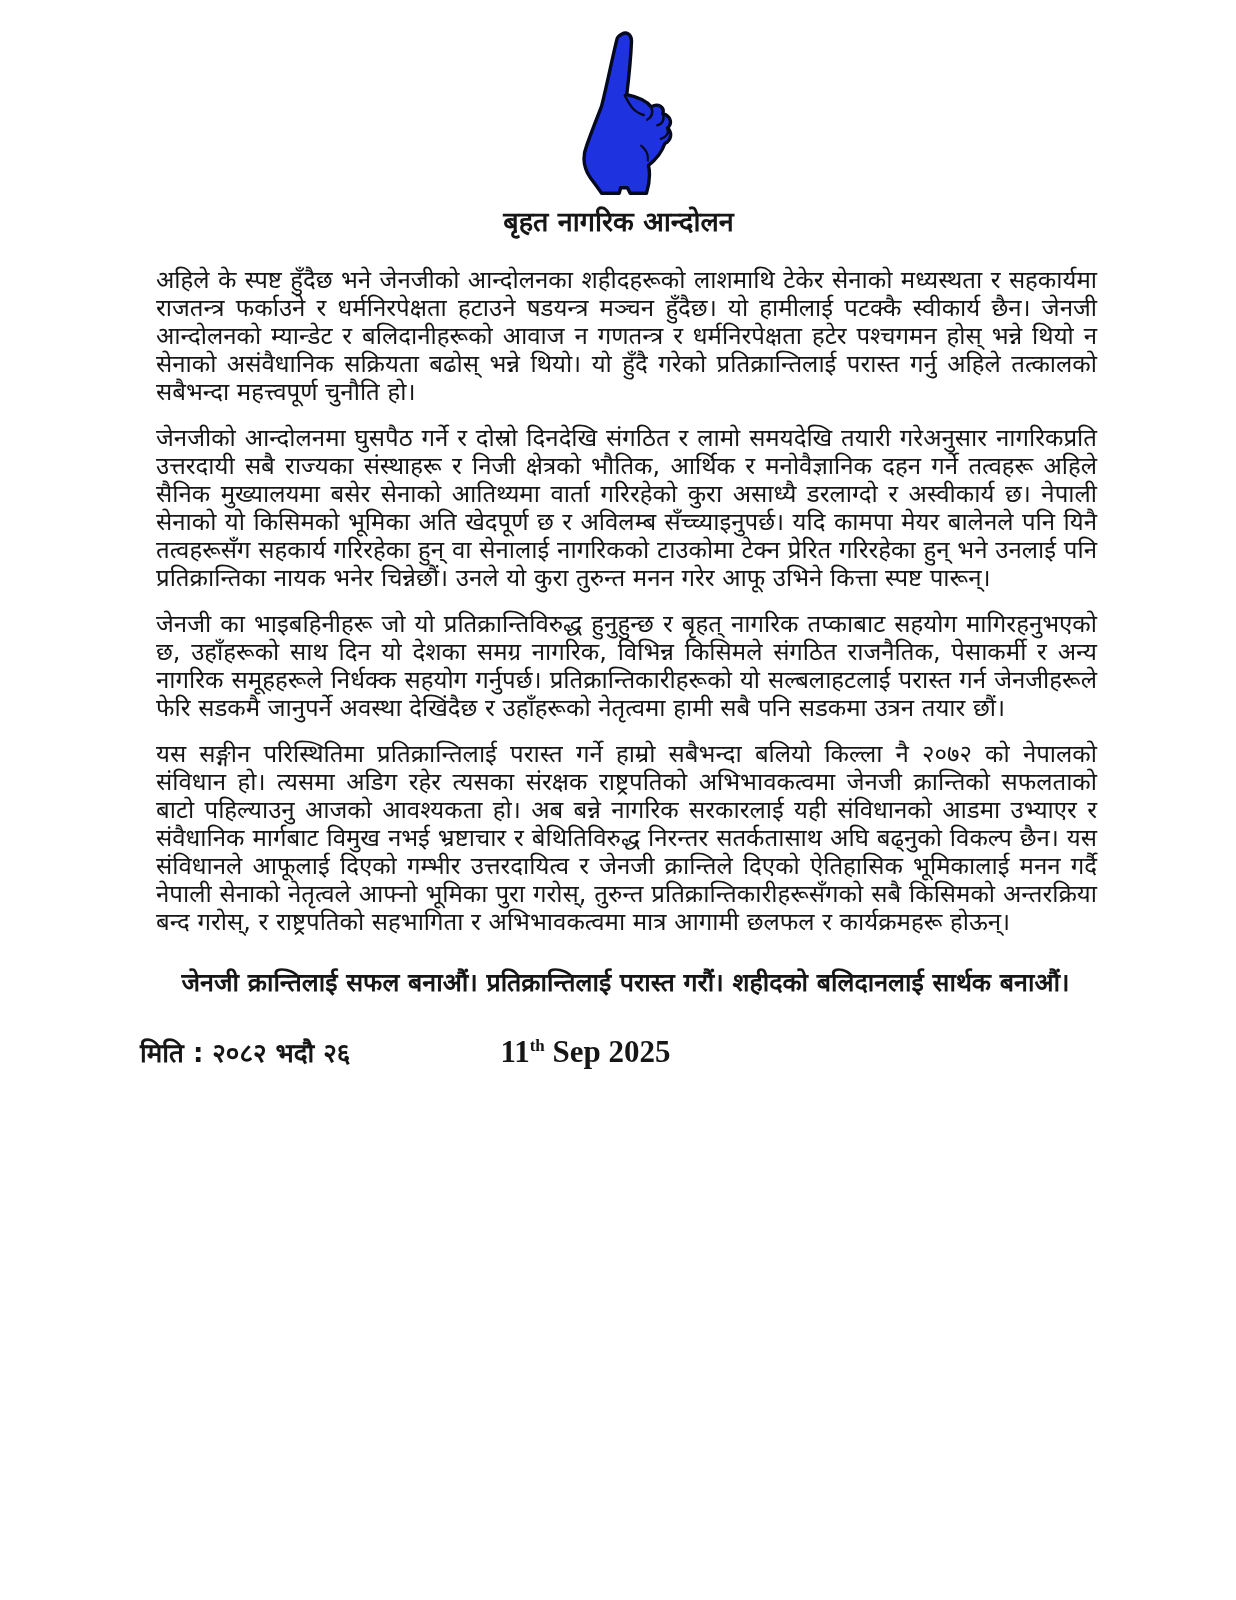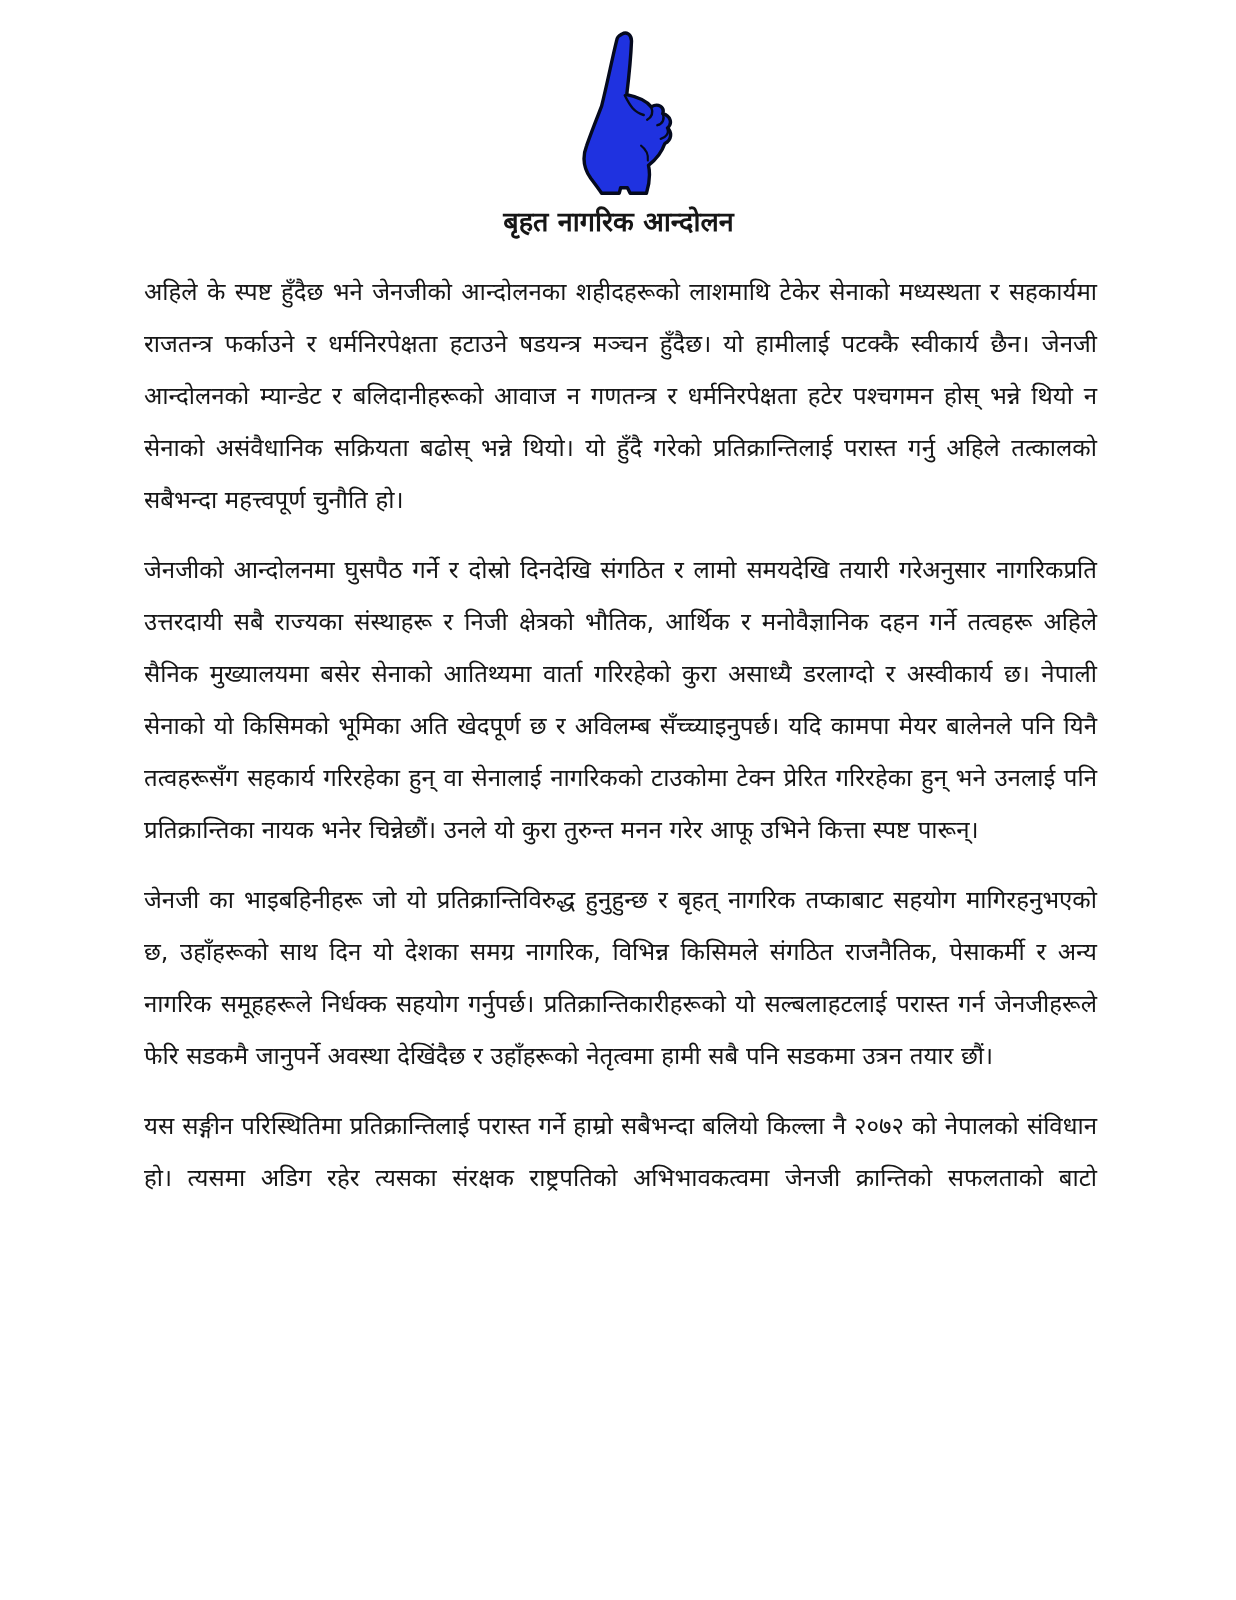--- a/index.html
+++ b/index.html
@@ -25,23 +25,23 @@
     font-size: 27px;
     line-height: 40px;
   }
   .slogan {
     text-align: center;
     font-weight: bold;
     font-size: 32px;
     line-height: 48px;
   }
   .body-para {
-    margin: 0 0 18px 4px;
+    margin: 0 0 18px 16px;
     font-size: 24px;
-    line-height: 52px;
+    line-height: 28px;
     text-align: justify;
   }
   .body-para.first { margin-top: 24px; }
   .closing {
     font-weight: bold;
     font-size: 25px;
     line-height: 42px;
     margin: 26px 0 0 14px;
     text-align: center;
   }
@@ -101,14 +101,18 @@
 
   <p class="body-para">जेनजीको आन्दोलनमा घुसपैठ गर्ने र दोस्रो दिनदेखि संगठित र लामो समयदेखि तयारी गरेअनुसार नागरिकप्रति उत्तरदायी सबै राज्यका संस्थाहरू र निजी क्षेत्रको भौतिक, आर्थिक र मनोवैज्ञानिक दहन गर्ने तत्वहरू अहिले सैनिक मुख्यालयमा बसेर सेनाको आतिथ्यमा वार्ता गरिरहेको कुरा असाध्यै डरलाग्दो र अस्वीकार्य छ। नेपाली सेनाको यो किसिमको भूमिका अति खेदपूर्ण छ र अविलम्ब सँच्च्याइनुपर्छ। यदि कामपा मेयर बालेनले पनि यिनै तत्वहरूसँग सहकार्य गरिरहेका हुन् वा सेनालाई नागरिकको टाउकोमा टेक्न प्रेरित गरिरहेका हुन् भने उनलाई पनि प्रतिक्रान्तिका नायक भनेर चिन्नेछौं। उनले यो कुरा तुरुन्त मनन गरेर आफू उभिने कित्ता स्पष्ट पारून्।</p>
 
   <p class="body-para">जेनजी का भाइबहिनीहरू जो यो प्रतिक्रान्तिविरुद्ध हुनुहुन्छ र बृहत् नागरिक तप्काबाट सहयोग मागिरहनुभएको छ, उहाँहरूको साथ दिन यो देशका समग्र नागरिक, विभिन्न किसिमले संगठित राजनैतिक, पेसाकर्मी र अन्य नागरिक समूहहरूले निर्धक्क सहयोग गर्नुपर्छ। प्रतिक्रान्तिकारीहरूको यो सल्बलाहटलाई परास्त गर्न जेनजीहरूले फेरि सडकमै जानुपर्ने अवस्था देखिंदैछ र उहाँहरूको नेतृत्वमा हामी सबै पनि सडकमा उत्रन तयार छौं।</p>
 
   <p class="body-para">यस सङ्गीन परिस्थितिमा प्रतिक्रान्तिलाई परास्त गर्ने हाम्रो सबैभन्दा बलियो किल्ला नै २०७२ को नेपालको संविधान हो। त्यसमा अडिग रहेर त्यसका संरक्षक राष्ट्रपतिको अभिभावकत्वमा जेनजी क्रान्तिको सफलताको बाटो पहिल्याउनु आजको आवश्यकता हो। अब बन्ने नागरिक सरकारलाई यही संविधानको आडमा उभ्याएर र संवैधानिक मार्गबाट विमुख नभई भ्रष्टाचार र बेथितिविरुद्ध निरन्तर सतर्कतासाथ अघि बढ्नुको विकल्प छैन। यस संविधानले आफूलाई दिएको गम्भीर उत्तरदायित्व र जेनजी क्रान्तिले दिएको ऐतिहासिक भूमिकालाई मनन गर्दै नेपाली सेनाको नेतृत्वले आफ्नो भूमिका पुरा गरोस्, तुरुन्त प्रतिक्रान्तिकारीहरूसँगको सबै किसिमको अन्तरक्रिया बन्द गरोस्, र राष्ट्रपतिको सहभागिता र अभिभावकत्वमा मात्र आगामी छलफल र कार्यक्रमहरू होऊन्।</p>
 
 
   <p class="closing">जेनजी क्रान्तिलाई सफल बनाऔं। प्रतिक्रान्तिलाई परास्त गरौं। शहीदको बलिदानलाई सार्थक बनाऔं।</p>
 
+  <div class="date-row">
+    <span class="date-np">मिति : २०८२ भदौ २६</span>
+    <span class="date-en"><span>11</span><sup>th</sup><span> Sep 2025</span></span>
+  </div>
 
 </div>
 
 </body></html>

